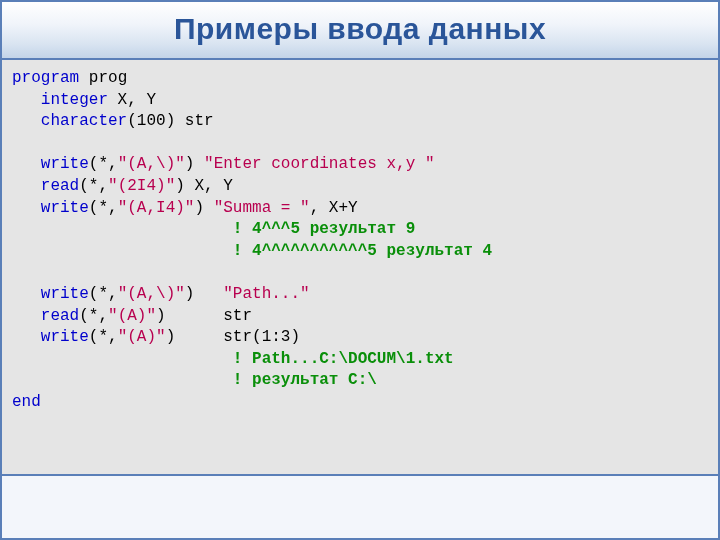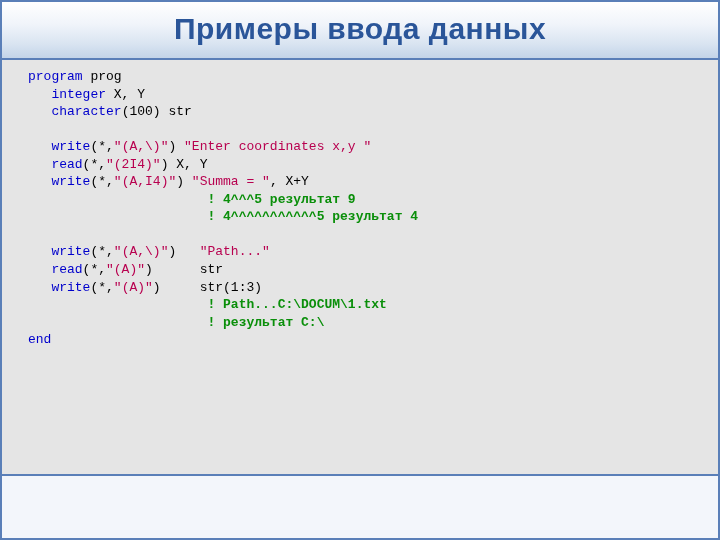--- a/index.html
+++ b/index.html
@@ -25,23 +25,23 @@
     text-align: center;
   }
   .title-text {
     font-size: 30px;
     font-weight: bold;
     color: #2a5599;
     letter-spacing: 0.5px;
   }
   .code-area {
     flex: 1;
-    padding: 8px 26px;
+    padding: 8px 10px;
     font-family: "Courier New", monospace;
-    font-size: 13px;
+    font-size: 16px;
     line-height: 1.35;
     white-space: pre;
     color: #000;
     border-bottom: 2px solid #5a7fb8;
     overflow: hidden;
   }
   .footer {
     height: 62px;
     background: #f3f6fb;
   }

